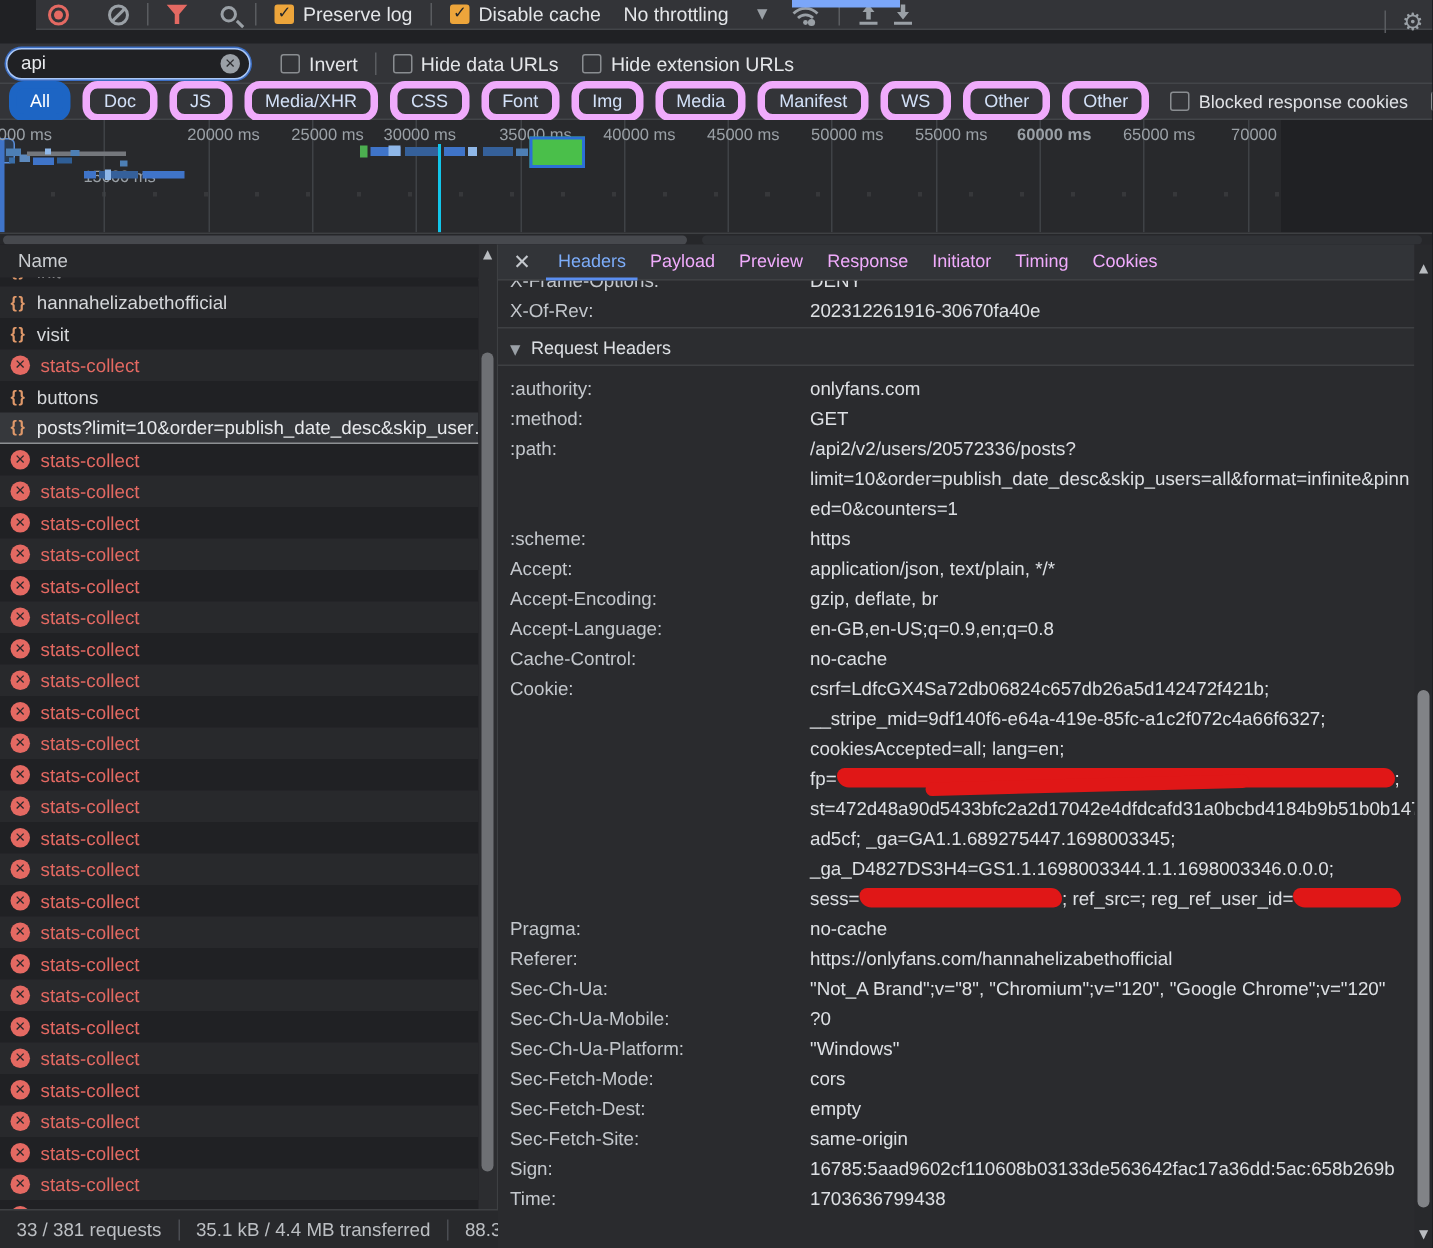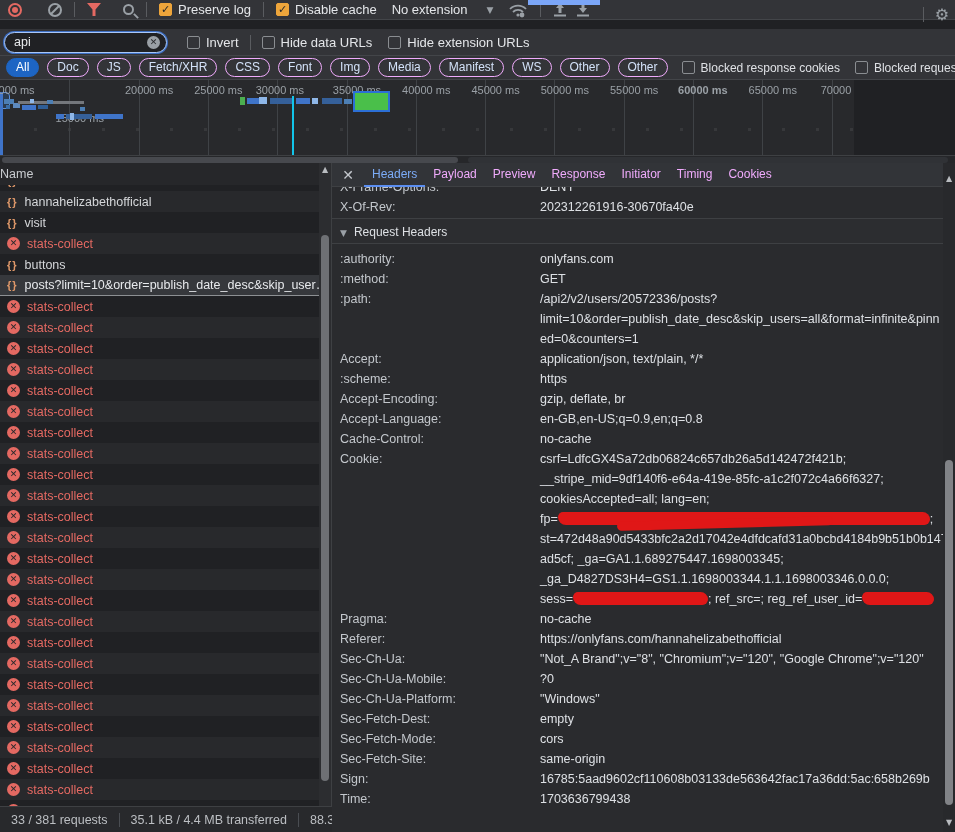--- a/index.html
+++ b/index.html
@@ -6,21 +6,21 @@
   *{box-sizing:border-box;}
   #root{
     position:relative;width:955px;height:832px;overflow:hidden;
     background:#202124;color:#dfe1e5;
     font-family:"Liberation Sans","DejaVu Sans",sans-serif;font-size:12px;
     -webkit-font-smoothing:antialiased;
   }
   .icon{font-family:"DejaVu Sans",sans-serif;}
   
   .tb{position:absolute;left:0;right:0;display:flex;align-items:center;background:#333438;}
-  #tb1{top:0;height:20px;border-bottom:1px solid #434549;padding-left:8px;gap:9px;}
+  #tb1{top:0;height:20px;border-bottom:1px solid #434549;padding-left:8px;gap:9px;margin-left:24px;}
   #tb2{top:29px;height:27px;border-bottom:1px solid #434549;padding-left:4px;gap:8px;}
   #tb3{top:56px;height:24px;border-bottom:1px solid #434549;padding-left:6px;gap:7px;font-size:12px;}
   .vdiv{width:1px;height:15px;background:#5a5c60;flex:none;margin:0 3px;}
   .tblabel{color:#e4e6e9;font-size:13px;white-space:nowrap;}
   
   .rec{width:14px;height:14px;border:2px solid #e46962;border-radius:50%;position:relative;flex:none;}
   .rec::after{content:"";position:absolute;left:2px;top:2px;width:6px;height:6px;border-radius:50%;background:#e46962;}
   .noicon{width:14px;height:14px;border:2px solid #9aa0a6;border-radius:50%;position:relative;flex:none;}
   .noicon::after{content:"";position:absolute;left:-1px;top:4px;width:12px;height:2px;background:#9aa0a6;transform:rotate(-45deg);}
   .funnel{flex:none;}
@@ -33,39 +33,39 @@
   .cbwrap{display:flex;align-items:center;gap:6px;white-space:nowrap;}
   .cb{width:13px;height:13px;border:1px solid #8a8d91;border-radius:2px;flex:none;position:relative;background:transparent;}
   .cb.checked{background:#eda53b;border-color:#eda53b;}
   .cb.checked::after{content:"✓";position:absolute;left:1px;top:-1px;font-size:11px;line-height:13px;font-weight:bold;color:#26272a;}
   
   .filter-input{display:flex;align-items:center;width:163px;height:21px;background:#202124;
     border:1px solid #a9c7f7;box-shadow:0 0 0 1px #3d6fc4;border-radius:11px;padding:0 6px 0 9px;}
   .filter-input .txt{color:#e8eaed;font-size:12.5px;flex:1;}
   .clear-x{width:13px;height:13px;border-radius:50%;background:#9aa0a6;color:#2a2b2e;font-size:9px;line-height:13px;text-align:center;font-weight:bold;flex:none;}
   
-  .chip{border:1px solid #f0abfc;color:#d3e1f8;border-radius:10px;padding:1px 9px 2px 9px;white-space:nowrap;line-height:14px;}
+  .chip{border:5px solid #f0abfc;color:#d3e1f8;border-radius:10px;padding:1px 9px 2px 9px;white-space:nowrap;line-height:14px;}
   .chip.active{background:#1d65c4;border-color:#1d65c4;color:#fff;}
   
   #overview{position:absolute;top:80px;left:0;width:854px;height:75px;background:#28292c;overflow:hidden;}
   .ov-sect{position:absolute;top:0;bottom:0;width:1px;background:#3f4246;}
   .ov-label{position:absolute;top:4px;color:#9aa0a6;font-size:11px;white-space:nowrap;}
   .ov-bar{position:absolute;}
   .ov-green{position:absolute;background:#4abf4a;border:2px solid #2c6fd6;}
   .ov-cyan{position:absolute;width:2px;background:#12c5ea;}
   .ov-handle{position:absolute;left:0;top:12px;width:10px;height:17px;background:#2b3b50;border:1px solid #5a8edb;border-radius:0 4px 4px 0;}
   .ov-leftline{position:absolute;left:0;top:12px;bottom:0;width:3px;background:#3f74c9;}
   #ov-dots{position:absolute;left:0;right:0;top:48px;height:3px;
     background:repeating-linear-gradient(90deg,rgba(255,255,255,0.07) 0 3px,transparent 3px 34px);}
   #hstrip{position:absolute;top:155px;left:0;width:955px;height:8px;background:#26272a;border-top:1px solid #3e4043;}
   #hstrip .thumb{position:absolute;left:2px;top:1px;width:456px;height:6px;background:#47494e;border-radius:3px;}
   #hstrip .thumb2{position:absolute;left:468px;top:1px;width:480px;height:6px;background:#303236;border-radius:3px;}
   
   #left-panel{position:absolute;top:163px;left:0;width:332px;bottom:0;background:#202124;border-right:1px solid #3e4043;}
-  #name-header{position:absolute;top:0;left:0;right:12px;height:24px;line-height:22px;padding-left:0;
+  #name-header{position:absolute;top:0;left:0;right:12px;height:24px;line-height:22px;padding-left:12px;
     background:#26272a;color:#c9ccd0;border-bottom:1px solid #3e4043;font-size:12.5px;}
   #req-list{position:absolute;top:22px;left:0;right:12px;bottom:26px;overflow:hidden;}
   .req-row{height:21px;display:flex;align-items:center;padding-left:7px;gap:7px;color:#d5d7da;white-space:nowrap;overflow:hidden;font-size:12.5px;}
   .req-row.odd{background:#28292c;}
   .req-row.even{background:#202124;}
   .req-row.error{color:#e46962;}
   .req-row.selected{background:#36383c;border-bottom:1px solid #8d9093;color:#e8eaed;height:21px;}
   .json-ic{color:#e0996a;font-weight:700;font-size:11px;flex:none;letter-spacing:1px;}
   .err-ic{width:13px;height:13px;border-radius:50%;background:#e46962;color:#27282b;font-size:9px;line-height:13px;text-align:center;font-weight:bold;flex:none;}
   .scrollbar{position:absolute;background:#2c2d30;}
@@ -120,21 +120,21 @@
     <span class="vdiv"></span>
     <span class="cbwrap">
       <span class="cb checked"></span>
       <span class="tblabel">Preserve log</span>
     </span>
     <span class="vdiv"></span>
     <span class="cbwrap">
       <span class="cb checked"></span>
       <span class="tblabel">Disable cache</span>
     </span>
-    <span class="tblabel" style="margin-left:6px">No extension</span>
+    <span class="tblabel" style="margin-left:6px">No throttling</span>
     <span class="caret icon">▼</span>
     <svg width="20" height="16" viewBox="0 0 20 16" style="margin-left:6px">
       <path d="M2 7 A 11 11 0 0 1 18 7" stroke="#9aa0a6" stroke-width="1.8" fill="none"></path>
       <path d="M5 10 A 7 7 0 0 1 15 10" stroke="#9aa0a6" stroke-width="1.8" fill="none"></path>
       <circle cx="10" cy="13" r="1.6" fill="#9aa0a6"></circle>
       <circle cx="14" cy="13" r="2.4" fill="#9aa0a6"></circle>
     </svg>
     <span class="vdiv"></span>
     <svg width="14" height="15" viewBox="0 0 14 15">
       <path d="M7 1 L11 6 H8.5 V11 H5.5 V6 H3 Z" fill="#9aa0a6"></path>
@@ -169,21 +169,21 @@
       <span class="cb"></span>
       <span class="tblabel">Hide extension URLs</span>
     </span>
   </div>
 
   <div id="tb3" class="tb">
     <span id="chips" style="display:flex;gap:8px;align-items:center">
         <span class="chip active">All</span>
         <span class="chip">Doc</span>
         <span class="chip">JS</span>
-        <span class="chip">Fetch/XHR</span>
+        <span class="chip">Media/XHR</span>
         <span class="chip">CSS</span>
         <span class="chip">Font</span>
         <span class="chip">Img</span>
         <span class="chip">Media</span>
         <span class="chip">Manifest</span>
         <span class="chip">WS</span>
         <span class="chip">Other</span>
         <span class="chip">Other</span>
       </span>
     <span style="width:6px"></span>
@@ -445,29 +445,29 @@
           </div>
           <div class="kv-row">
             <span class="kv-key">:path:</span>
             <div class="kv-val">
               <div class="kv-line">/api2/v2/users/20572336/posts?</div>
               <div class="kv-line">limit=10&amp;order=publish_date_desc&amp;skip_users=all&amp;format=infinite&amp;pinn</div>
               <div class="kv-line">ed=0&amp;counters=1</div>
             </div>
           </div>
           <div class="kv-row">
+            <span class="kv-key">:scheme:</span>
+            <div class="kv-val">
+              <div class="kv-line">https</div>
+            </div>
+          </div>
+          <div class="kv-row">
             <span class="kv-key">Accept:</span>
             <div class="kv-val">
               <div class="kv-line">application/json, text/plain, */*</div>
-            </div>
-          </div>
-          <div class="kv-row">
-            <span class="kv-key">:scheme:</span>
-            <div class="kv-val">
-              <div class="kv-line">https</div>
             </div>
           </div>
           <div class="kv-row">
             <span class="kv-key">Accept-Encoding:</span>
             <div class="kv-val">
               <div class="kv-line">gzip, deflate, br</div>
             </div>
           </div>
           <div class="kv-row">
             <span class="kv-key">Accept-Language:</span>
@@ -518,29 +518,29 @@
               <div class="kv-line">?0</div>
             </div>
           </div>
           <div class="kv-row">
             <span class="kv-key">Sec-Ch-Ua-Platform:</span>
             <div class="kv-val">
               <div class="kv-line">"Windows"</div>
             </div>
           </div>
           <div class="kv-row">
+            <span class="kv-key">Sec-Fetch-Mode:</span>
+            <div class="kv-val">
+              <div class="kv-line">cors</div>
+            </div>
+          </div>
+          <div class="kv-row">
             <span class="kv-key">Sec-Fetch-Dest:</span>
             <div class="kv-val">
               <div class="kv-line">empty</div>
-            </div>
-          </div>
-          <div class="kv-row">
-            <span class="kv-key">Sec-Fetch-Mode:</span>
-            <div class="kv-val">
-              <div class="kv-line">cors</div>
             </div>
           </div>
           <div class="kv-row">
             <span class="kv-key">Sec-Fetch-Site:</span>
             <div class="kv-val">
               <div class="kv-line">same-origin</div>
             </div>
           </div>
           <div class="kv-row">
             <span class="kv-key">Sign:</span>

